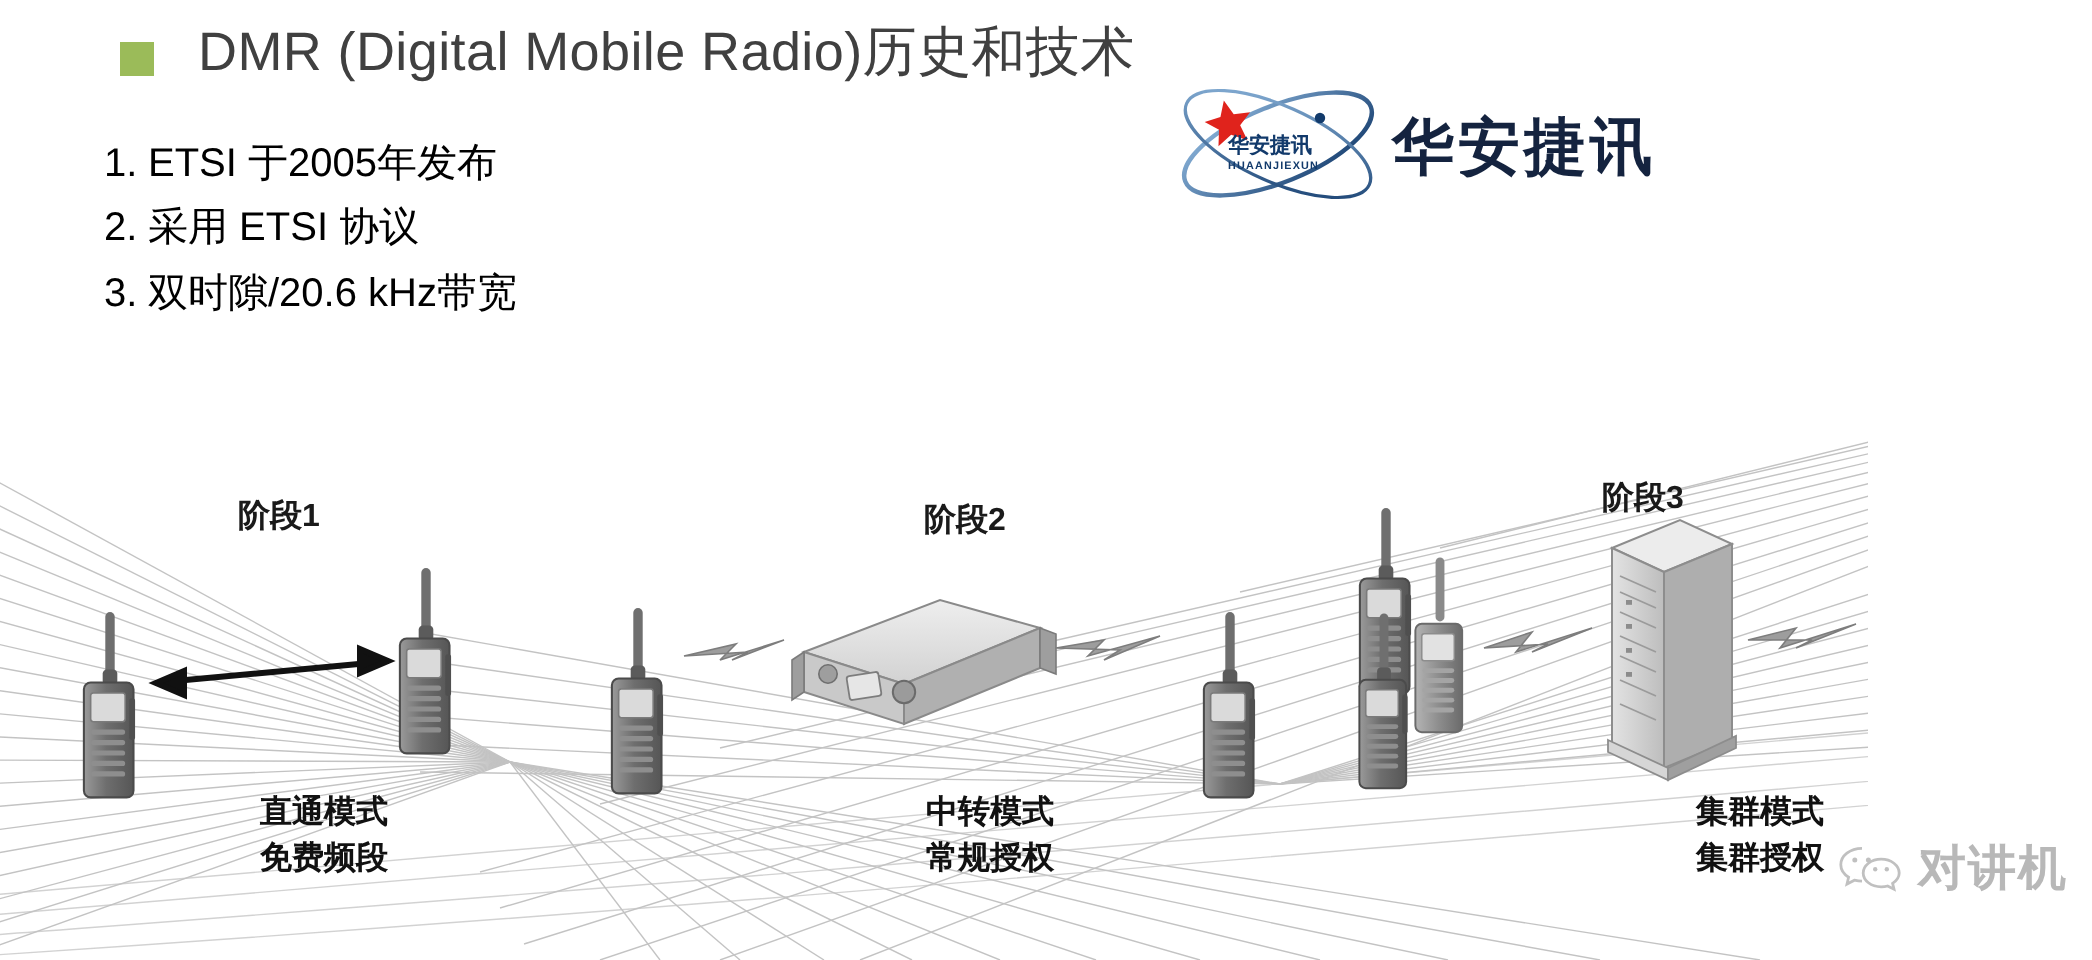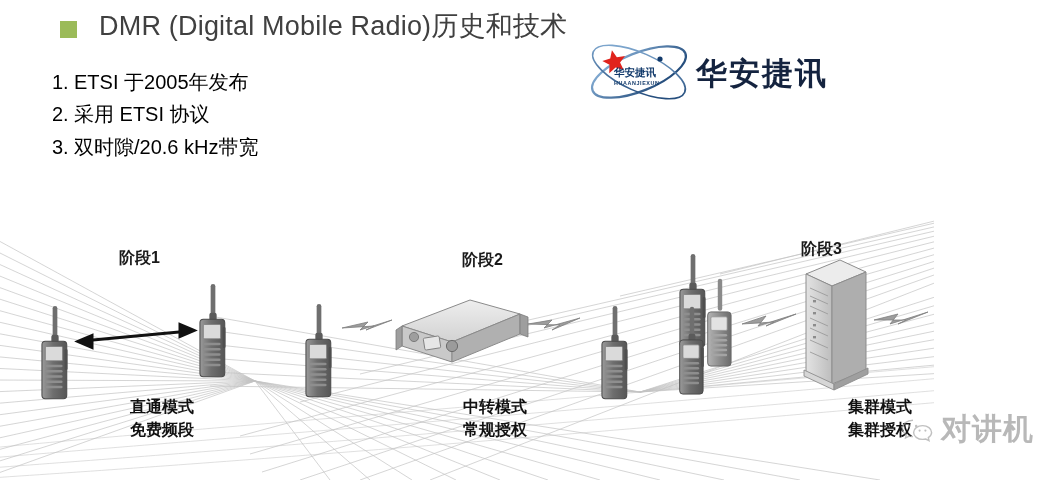--- a/index.html
+++ b/index.html
@@ -24,21 +24,21 @@
   .logo svg{display:block;}
 
   
   .diagram{position:absolute;left:0;top:196px;width:934px;height:284px;overflow:hidden;}
   .diagram svg{display:block;}
 
   .stage-label{position:absolute;font-weight:bold;font-size:16px;color:#1a1a1a;white-space:nowrap;}
   .mode-label{position:absolute;font-weight:bold;font-size:16px;color:#111;line-height:1.42;text-align:center;white-space:nowrap;margin-left:44px;}
 
   .wm{position:absolute;right:12px;bottom:30px;display:flex;align-items:center;gap:7px;opacity:.62;}
-  .wm-text{font-size:30px;color:#8d8d8d;font-weight:bold;letter-spacing:1px;}
+  .wm-text{font-size:24px;color:#8d8d8d;font-weight:bold;letter-spacing:1px;}
 </style>
 </head>
 <body>
 
 <div class="slide">
 
   <div class="title-row">
     <div class="bullet-square"></div>
     <div class="title-text">DMR (Digital Mobile Radio)历史和技术</div>
   </div>

